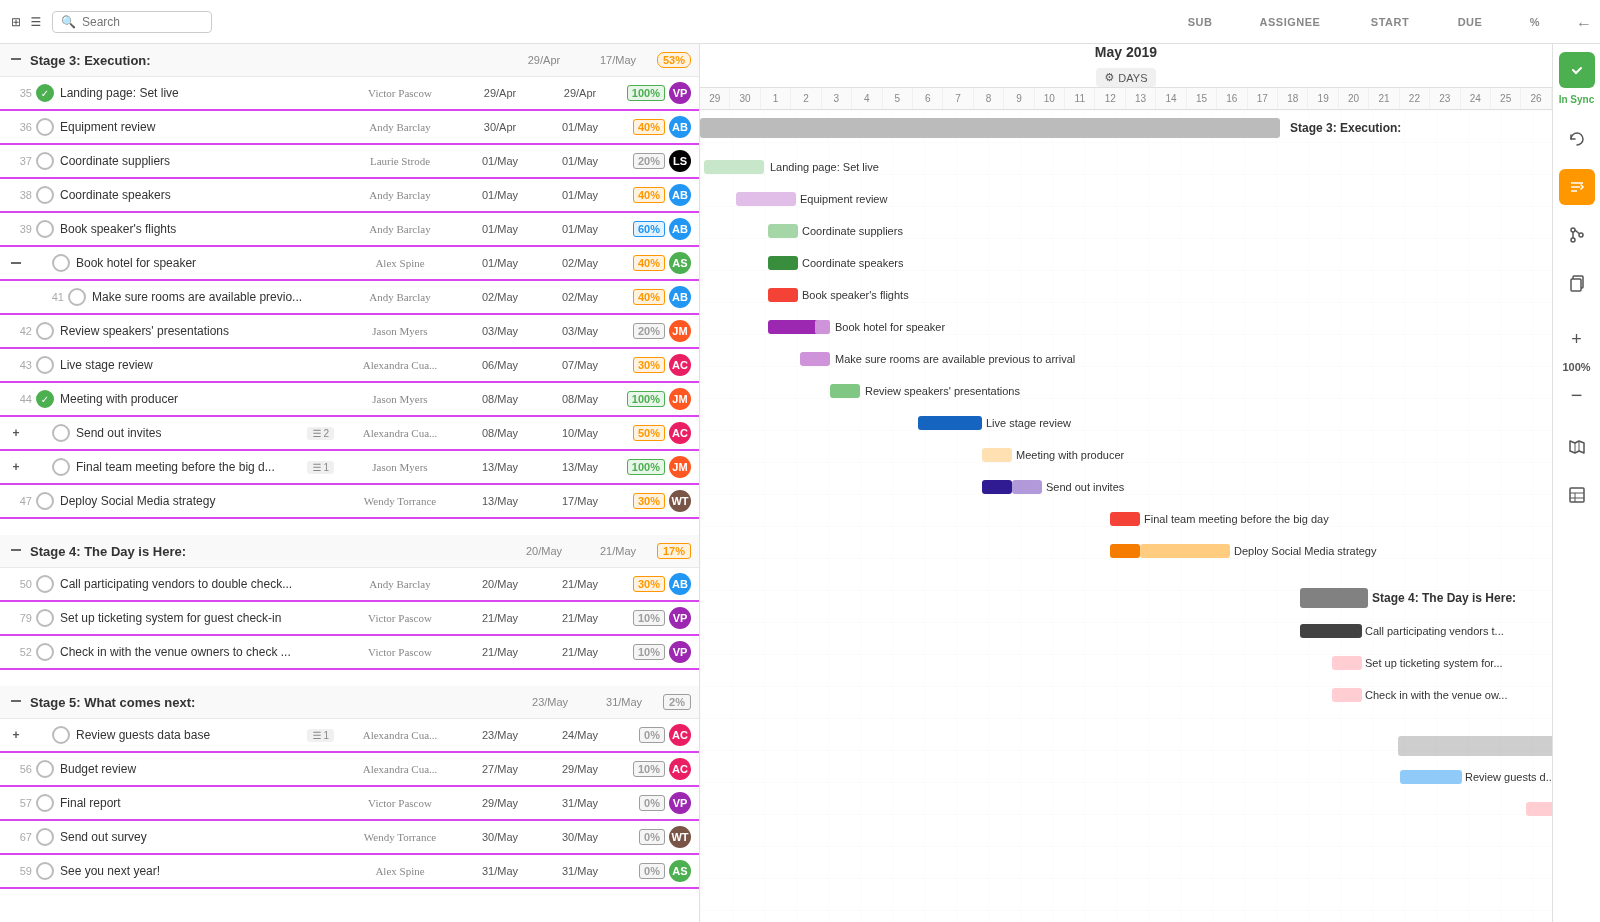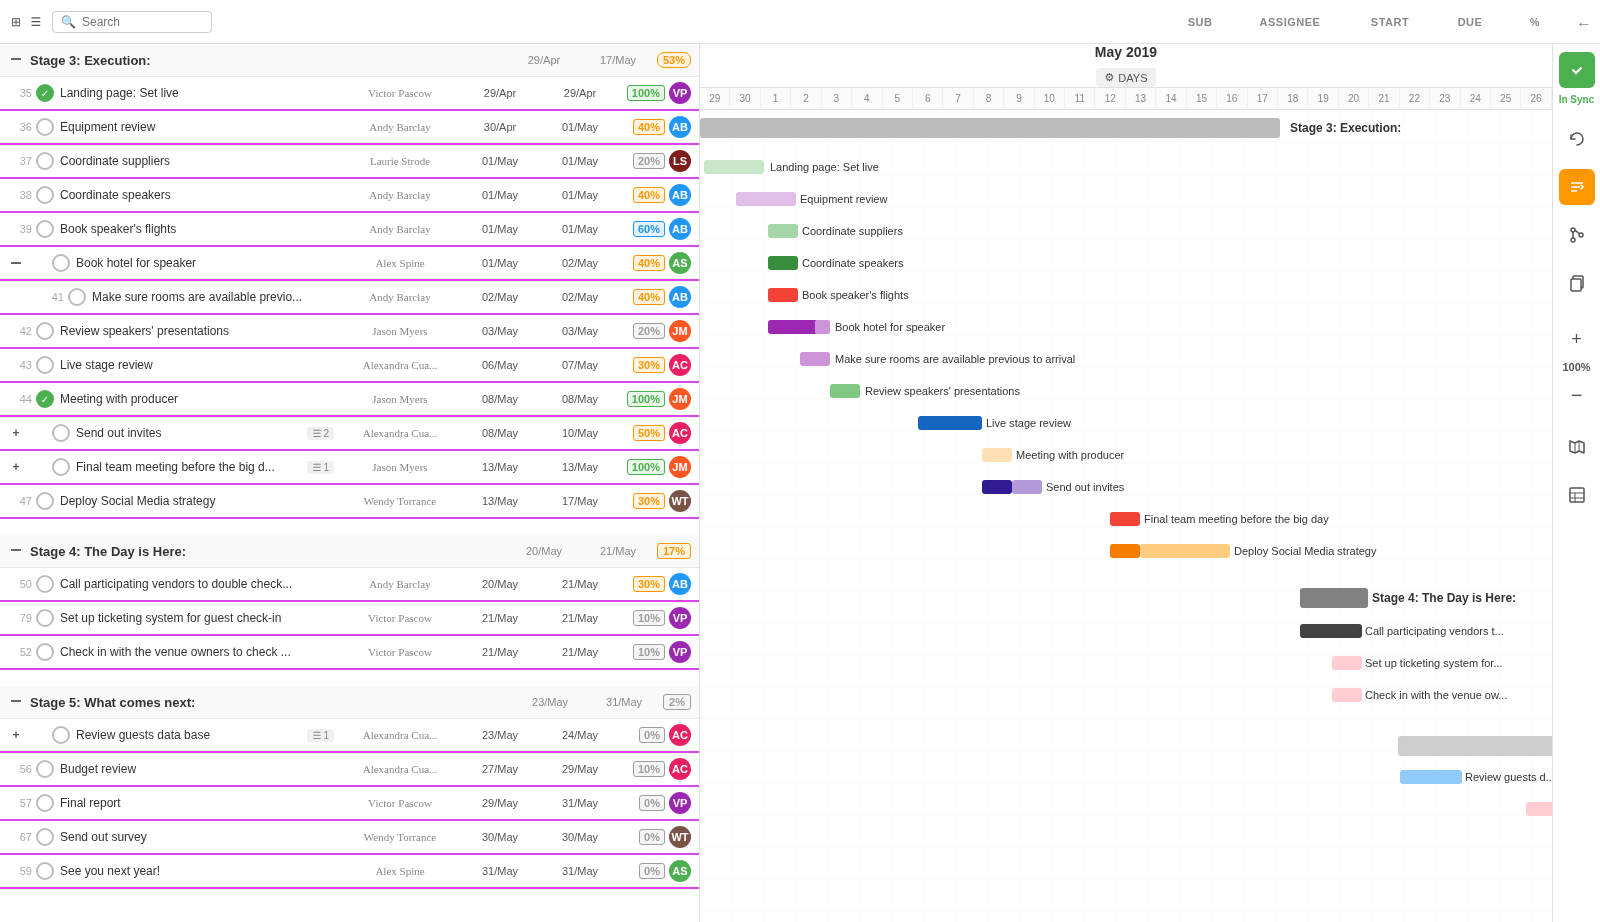--- a/index.html
+++ b/index.html
@@ -145,21 +145,21 @@
       </div>
 
       <div class="task-row">
         <div class="task-num">37</div>
         <div class="task-check circle-only"></div>
         <div class="task-name">Coordinate suppliers</div>
         <div class="task-assignee">Laurie Strode</div>
         <div class="task-start">01/May</div>
         <div class="task-due">01/May</div>
         <div class="task-pct"><span class="pct-badge pct-low">20%</span></div>
-        <div class="avatar" style="background:#7f1d1d">LS</div>
+        <div class="avatar" style="background:#000000">LS</div>
       </div>
 
       <div class="task-row">
         <div class="task-num">38</div>
         <div class="task-check circle-only"></div>
         <div class="task-name">Coordinate speakers</div>
         <div class="task-assignee">Andy Barclay</div>
         <div class="task-start">01/May</div>
         <div class="task-due">01/May</div>
         <div class="task-pct"><span class="pct-badge pct-mid">40%</span></div>

